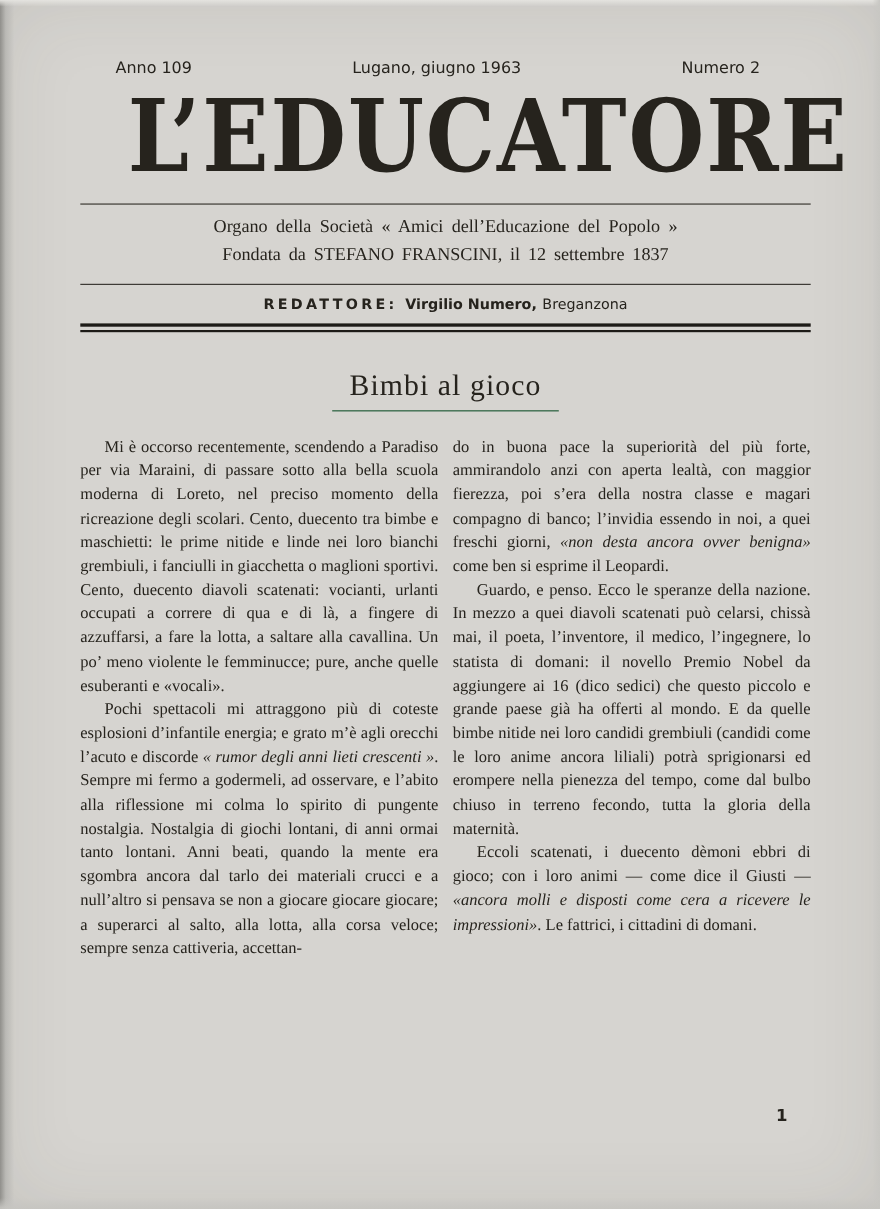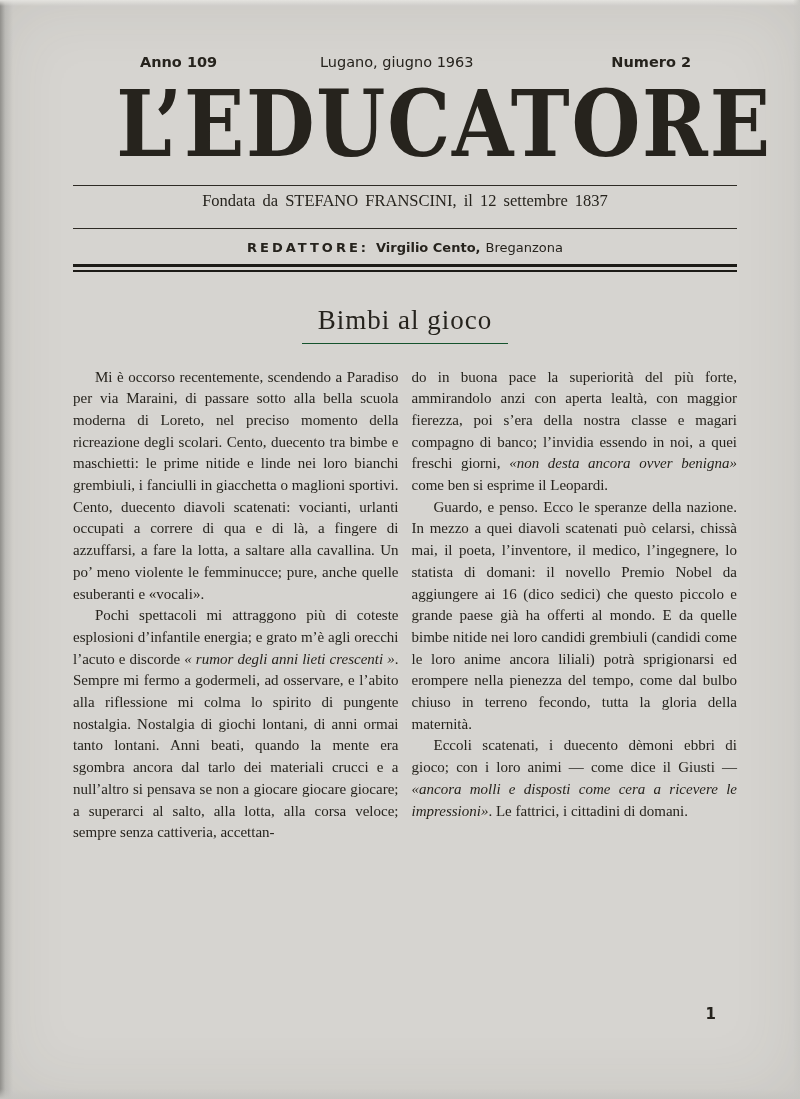--- a/index.html
+++ b/index.html
@@ -33,21 +33,21 @@
   }
 
   .content { position:absolute; left:73px; top:0; width:664px; }
 
   
   .issue-row {
     display:flex; justify-content:space-between; align-items:baseline;
     margin-top:54px; padding:0 46px 0 32px;
     font-family:"DejaVu Sans", sans-serif; font-size:14.5px;
   }
-  .issue-row .b { font-weight:700;margin-left:35px; }
+  .issue-row .b { font-weight:400; }
   .issue-row .mid { font-weight:400; }
 
   .masthead-title {
     margin:12px 0 0; text-align:center; white-space:nowrap;
     font-family:"DejaVu Serif", serif; font-weight:700;
     font-size:91px; line-height:.94; letter-spacing:2px;
     transform:scaleX(.87); transform-origin:center;
   }
   .masthead-subtitle {
     margin-top:16px; text-align:center; white-space:nowrap;
@@ -111,25 +111,26 @@
     <header>
       <div class="issue-row">
         <span class="b">Anno 109</span>
         <span class="mid">Lugano, giugno 1963</span>
         <span class="b">Numero 2</span>
       </div>
 
       <h1 class="masthead-title">L’EDUCATORE</h1>
 
       <hr class="rule-thin">
+      <div class="organ-line">Organo della Società « Amici dell’Educazione del Popolo »</div>
       <div class="founded-line">Fondata da STEFANO FRANSCINI, il 12 settembre 1837</div>
       <hr class="rule-thin">
 
       <div class="redattore">
-        <span class="red-label">REDATTORE:</span><span class="red-name">Virgilio Cento,</span><span class="red-place">Breganzona</span>
+        <span class="red-label">REDATTORE:</span><span class="red-name">Virgilio Numero,</span><span class="red-place">Breganzona</span>
       </div>
 
       <div class="double-rule">
         <div class="bar1"></div>
         <div class="bar2"></div>
       </div>
     </header>
 
     <main>
       <div class="article-title-wrap">

